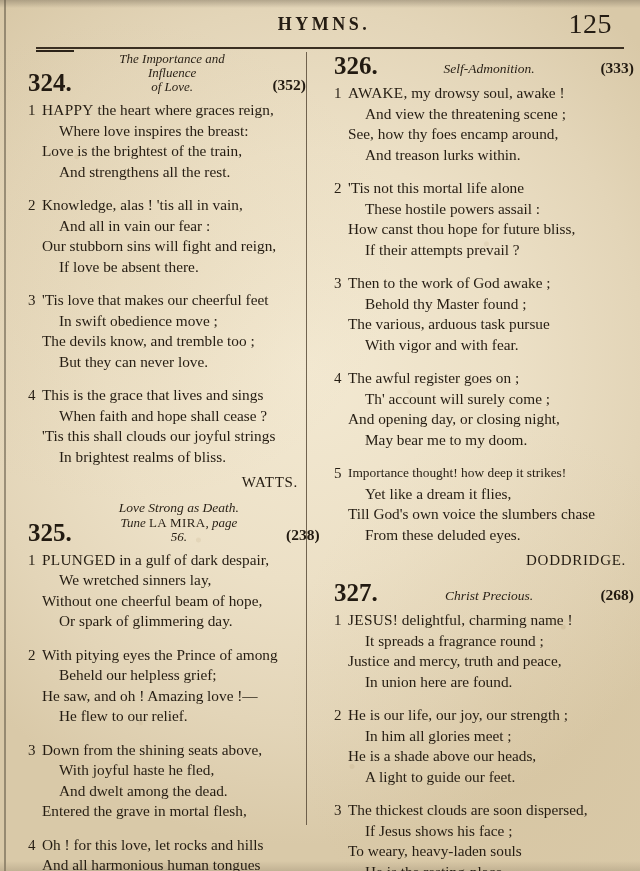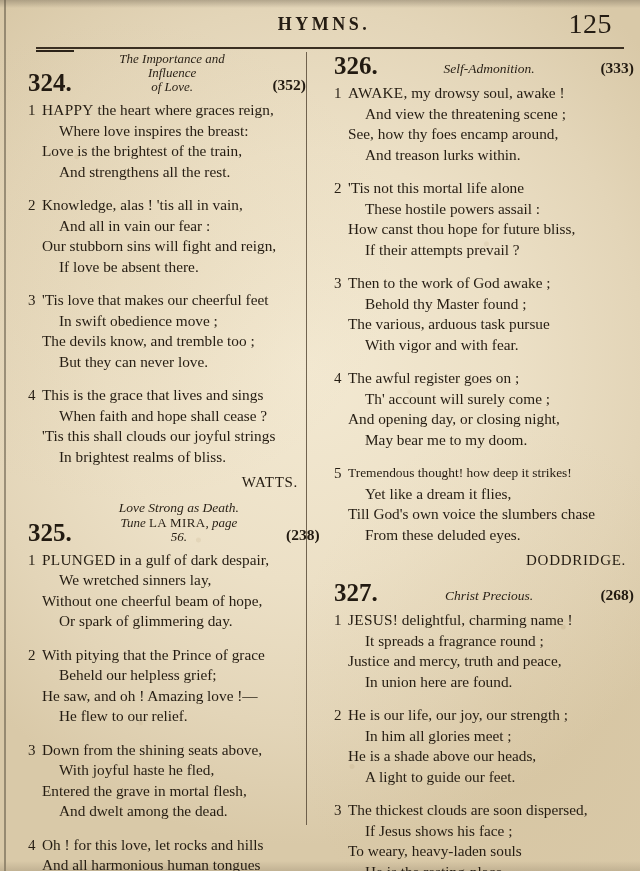--- a/index.html
+++ b/index.html
@@ -291,33 +291,33 @@
               <div class="verse-lines">
                 <div class="vline"><span class="sc">PLUNGED</span><span> in a gulf of dark despair,</span></div>
                 <div class="vline ind">We wretched sinners lay,</div>
                 <div class="vline">Without one cheerful beam of hope,</div>
                 <div class="vline ind">Or spark of glimmering day.</div>
               </div>
             </div>
             <div class="verse">
               <div class="verse-num">2</div>
               <div class="verse-lines">
-                <div class="vline">With pitying that the Prince of grace</div>
+                <div class="vline">With pitying eyes the Prince of among</div>
                 <div class="vline ind">Beheld our helpless grief;</div>
                 <div class="vline">He saw, and oh !  Amazing love !—</div>
                 <div class="vline ind">He flew to our relief.</div>
               </div>
             </div>
             <div class="verse">
               <div class="verse-num">3</div>
               <div class="verse-lines">
                 <div class="vline">Down from the shining seats above,</div>
                 <div class="vline ind">With joyful haste he fled,</div>
+                <div class="vline ind">And dwelt among the dead.</div>
                 <div class="vline">Entered the grave in mortal flesh,</div>
-                <div class="vline ind">And dwelt among the dead.</div>
               </div>
             </div>
             <div class="verse">
               <div class="verse-num">4</div>
               <div class="verse-lines">
                 <div class="vline">Oh !  for this love, let rocks and hills</div>
                 <div class="vline">And all harmonious human tongues</div>
                 <div class="vline ind">The Saviour's praises speak.</div>
               </div>
             </div>
@@ -364,21 +364,21 @@
               <div class="verse-lines">
                 <div class="vline">The awful register goes on ;</div>
                 <div class="vline ind">Th' account will surely come ;</div>
                 <div class="vline">And opening day, or closing night,</div>
                 <div class="vline ind">May bear me to my doom.</div>
               </div>
             </div>
             <div class="verse">
               <div class="verse-num">5</div>
               <div class="verse-lines">
-                <div class="vline small">Tremendous thought! how deep it strikes!</div>
+                <div class="vline small">Importance thought! how deep it strikes!</div>
                 <div class="vline ind">Yet like a dream it flies,</div>
                 <div class="vline">Till God's own voice the slumbers chase</div>
                 <div class="vline ind">From these deluded eyes.</div>
               </div>
             </div>
             <div class="attribution">DODDRIDGE.</div>
           </div>
           <div class="hymn">
             <div class="hymn-header">
               <div class="hymn-number">327.</div>

